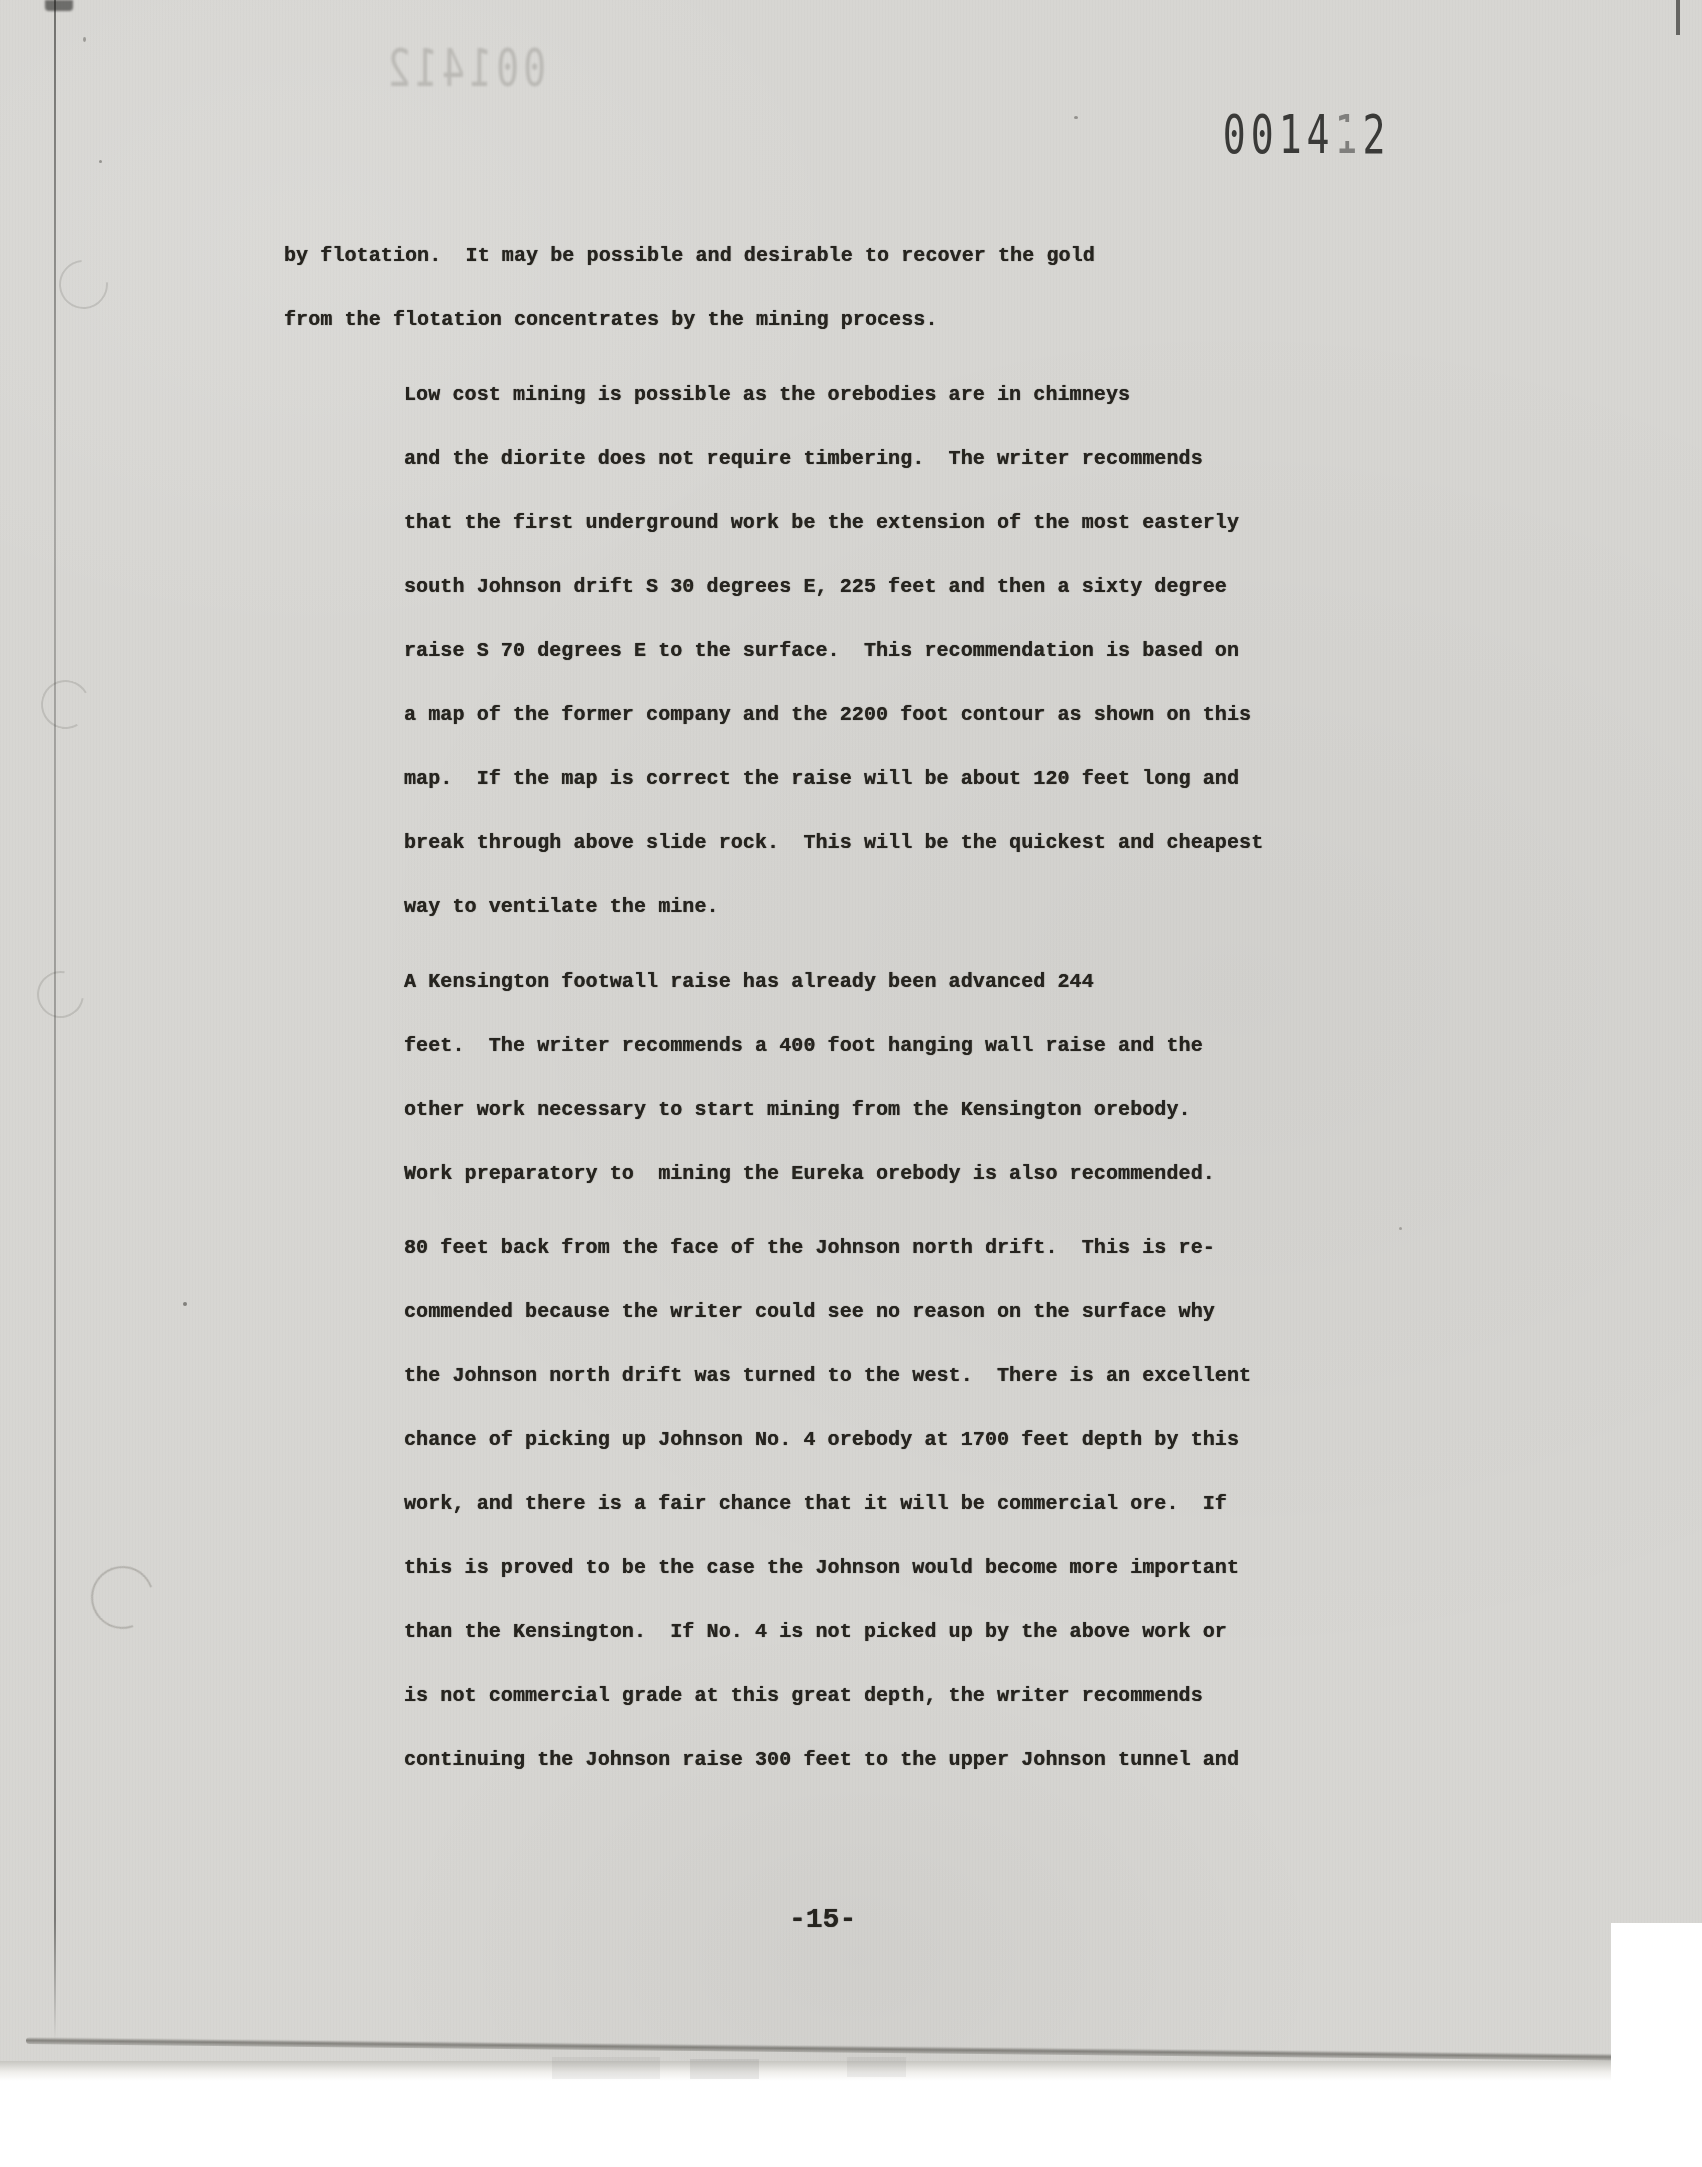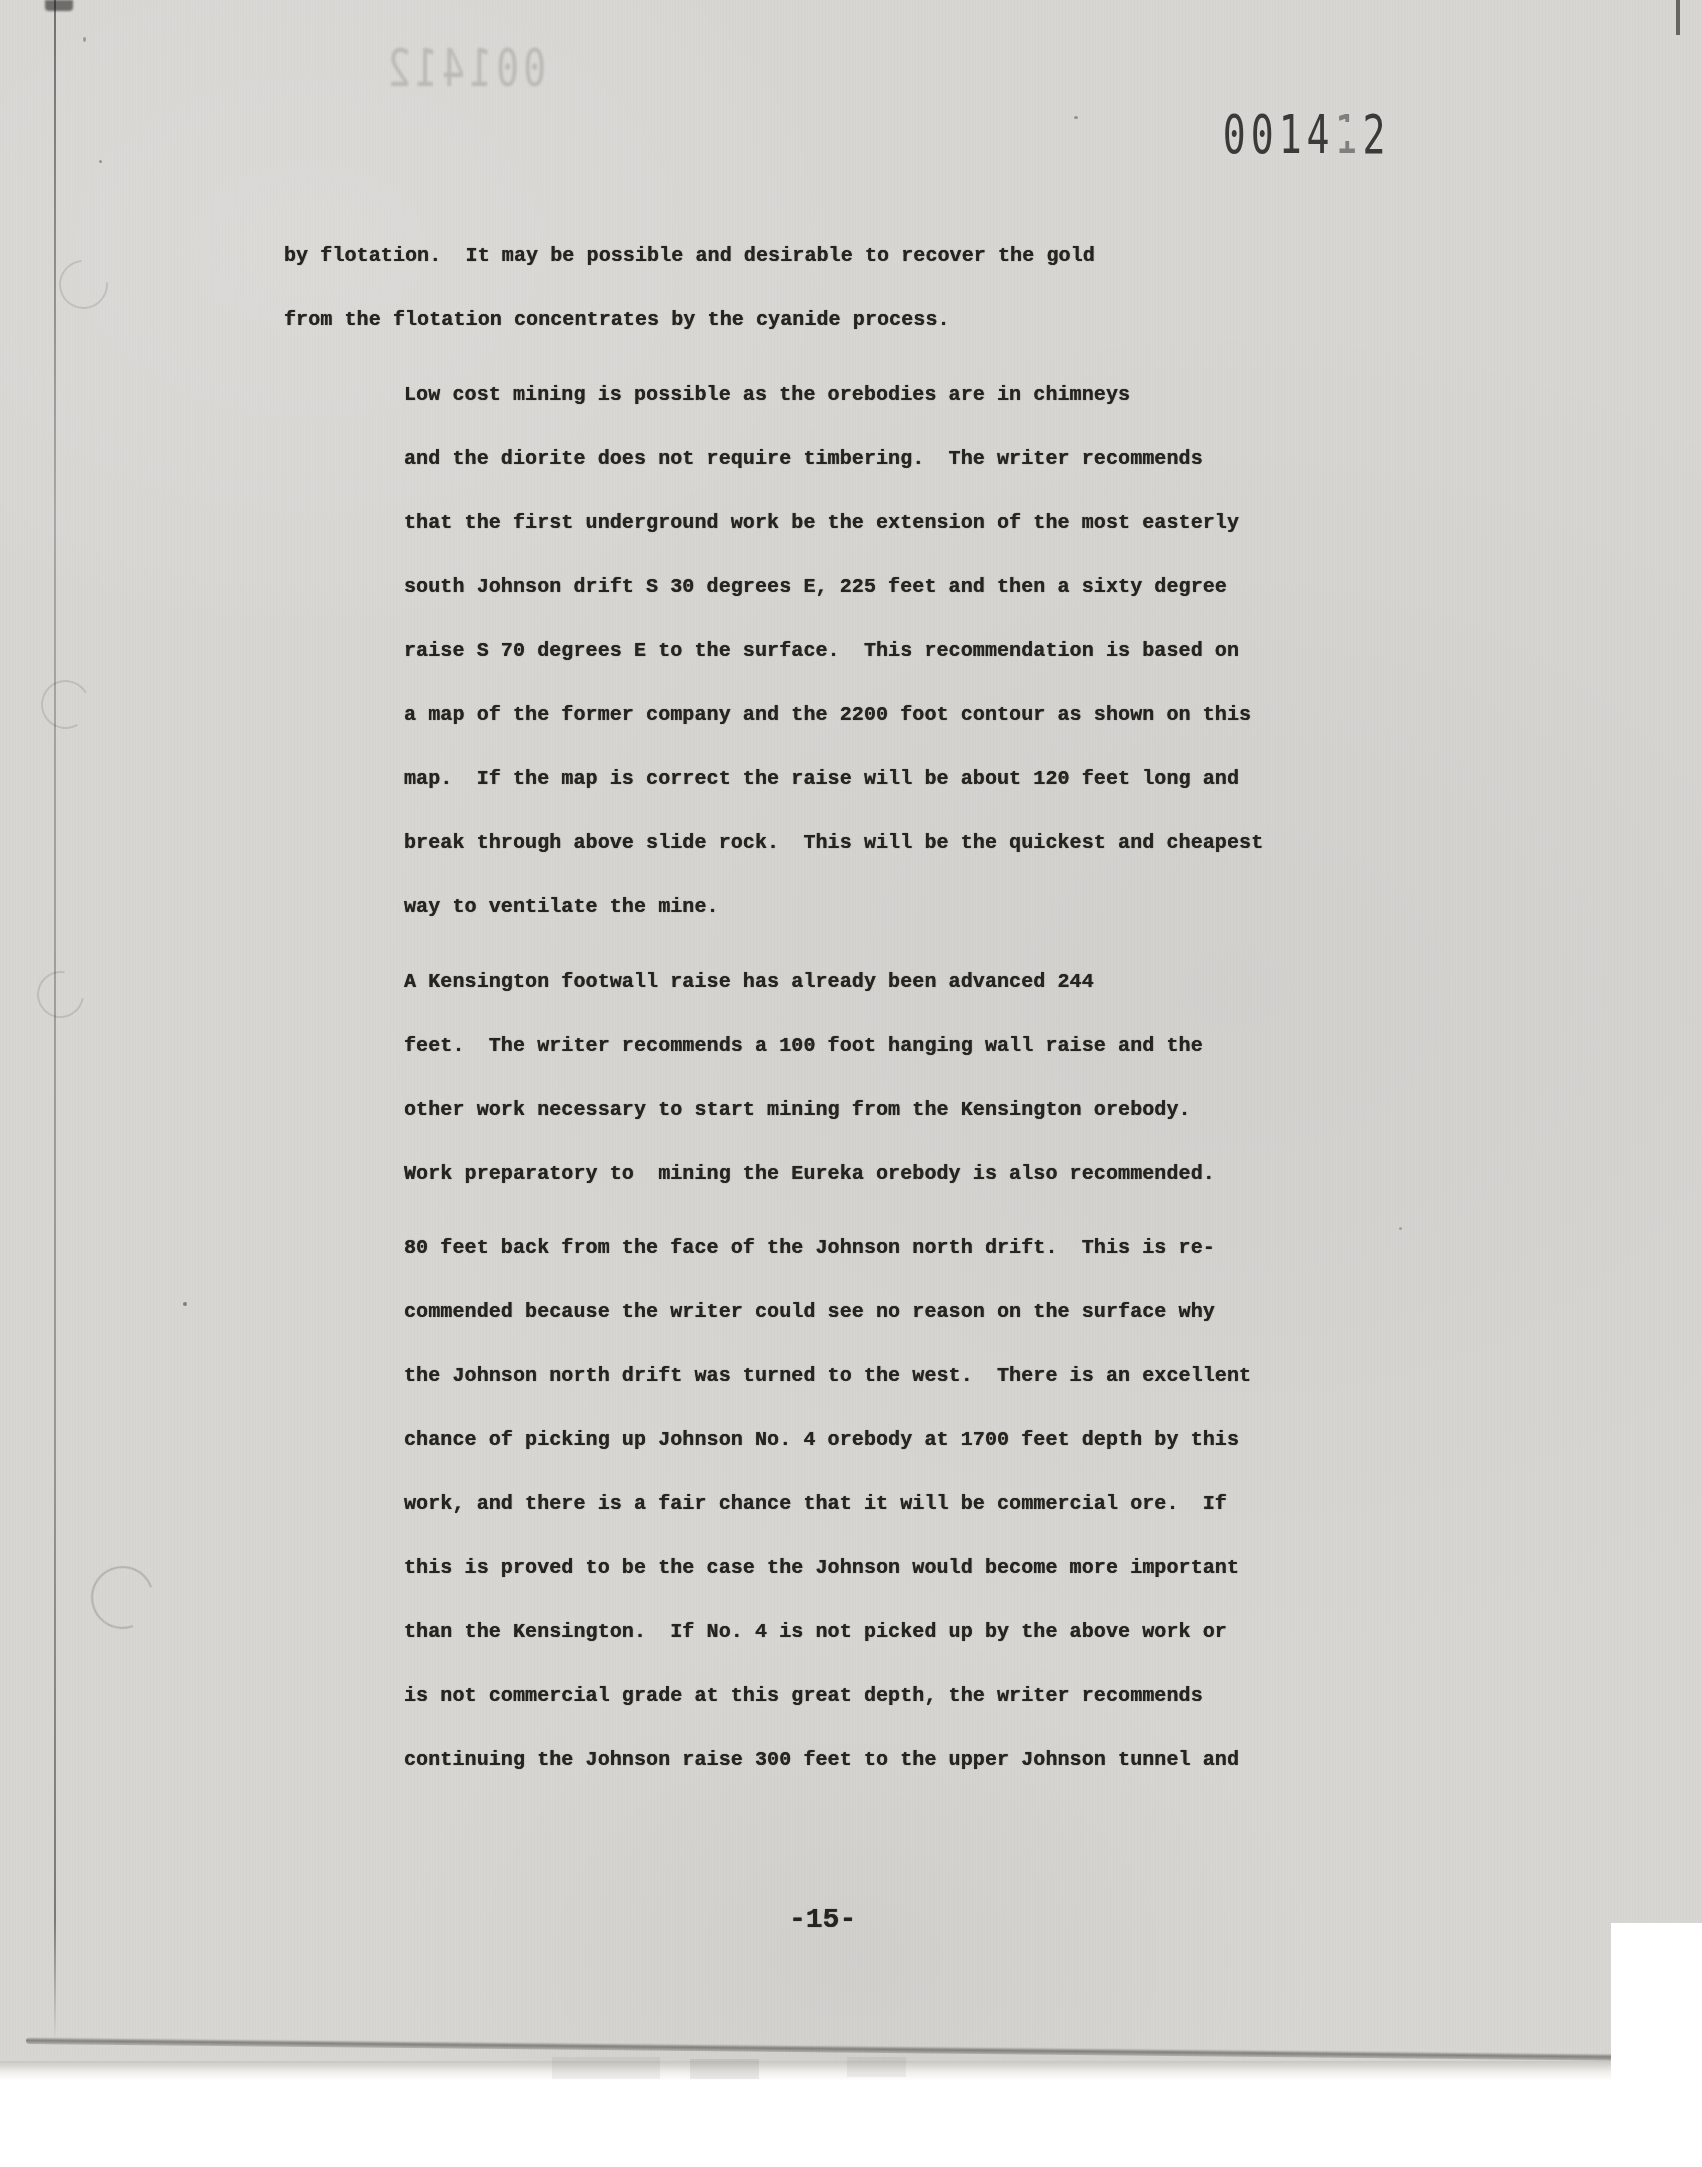--- a/index.html
+++ b/index.html
@@ -119,36 +119,36 @@
 
   <div class="ghost-stamp">001412</div>
 
   <div class="stamp">
     <span>0014</span><span class="partial">1</span><span>2</span>
   </div>
 
   <div class="doc-text">
       <div class="para">
         <div class="tline">by flotation.  It may be possible and desirable to recover the gold</div>
-        <div class="tline">from the flotation concentrates by the cyanide process.</div>
+        <div class="tline">from the flotation concentrates by the mining process.</div>
       </div>
       <div class="para indent">
         <div class="tline">Low cost mining is possible as the orebodies are in chimneys</div>
         <div class="tline">and the diorite does not require timbering.  The writer recommends</div>
         <div class="tline">that the first underground work be the extension of the most easterly</div>
         <div class="tline">south Johnson drift S 30 degrees E, 225 feet and then a sixty degree</div>
         <div class="tline">raise S 70 degrees E to the surface.  This recommendation is based on</div>
         <div class="tline">a map of the former company and the 2200 foot contour as shown on this</div>
         <div class="tline">map.  If the map is correct the raise will be about 120 feet long and</div>
         <div class="tline">break through above slide rock.  This will be the quickest and cheapest</div>
         <div class="tline">way to ventilate the mine.</div>
       </div>
       <div class="para indent">
         <div class="tline">A Kensington footwall raise has already been advanced 244</div>
-        <div class="tline">feet.  The writer recommends a 100 foot hanging wall raise and the</div>
+        <div class="tline">feet.  The writer recommends a 400 foot hanging wall raise and the</div>
         <div class="tline">other work necessary to start mining from the Kensington orebody.</div>
         <div class="tline">Work preparatory to  mining the Eureka orebody is also recommended.</div>
       </div>
       <div class="para indent">
         <div class="tline">80 feet back from the face of the Johnson north drift.  This is re-</div>
         <div class="tline">commended because the writer could see no reason on the surface why</div>
         <div class="tline">the Johnson north drift was turned to the west.  There is an excellent</div>
         <div class="tline">chance of picking up Johnson No. 4 orebody at 1700 feet depth by this</div>
         <div class="tline">work, and there is a fair chance that it will be commercial ore.  If</div>
         <div class="tline">this is proved to be the case the Johnson would become more important</div>

